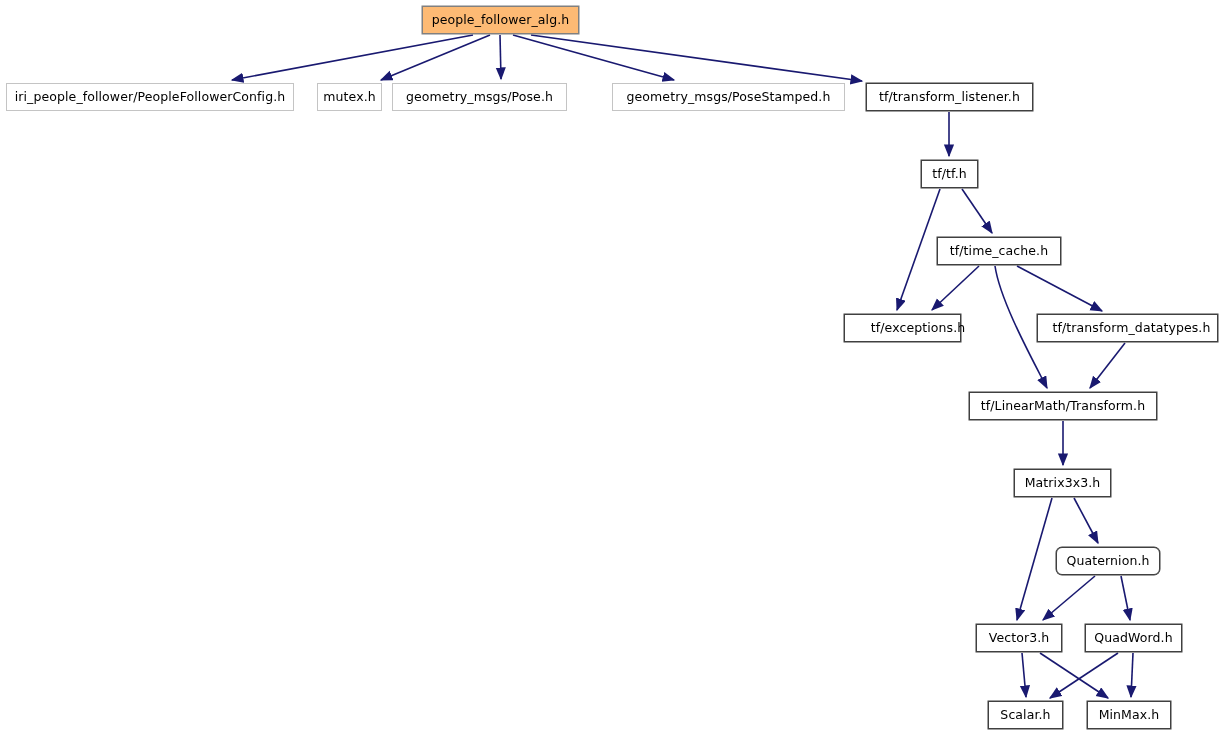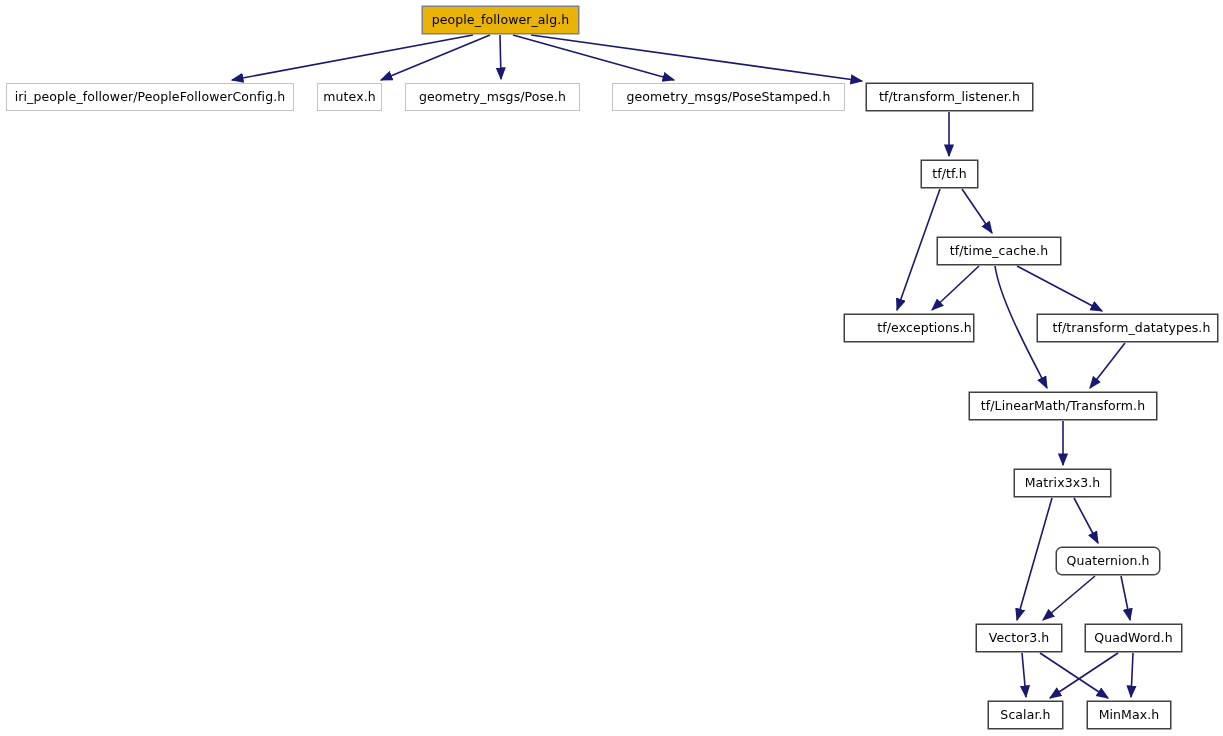--- a/index.html
+++ b/index.html
@@ -33,21 +33,21 @@
     line-height:1;
     white-space:nowrap;
     letter-spacing:0.1px;
     z-index:2;
   }
   .node.linked{
     border:1px solid #404040;
     box-shadow:0 0 0 0.5px #404040;
   }
   .node.root{
-    background:#eab308;
+    background:#fdba74;
     border:1px solid #808080;
     box-shadow:0 0 0 0.5px #808080;
     align-items:center;
   }
   .node .label{
     display:block;
     padding:0 7px;
   }
 </style>
 </head>
@@ -89,36 +89,36 @@
   <div id="nodes">
       <div class="node root" style="left: 422px; top: 6px; width: 157px; height: 28px;">
         <span class="label">people_follower_alg.h</span>
       </div>
       <div class="node" style="left: 6px; top: 83px; width: 288px; height: 28px;">
         <span class="label">iri_people_follower/PeopleFollowerConfig.h</span>
       </div>
       <div class="node" style="left: 317px; top: 83px; width: 65px; height: 28px; text-align: right;">
         <span class="label">mutex.h</span>
       </div>
-      <div class="node" style="left: 405px; top: 83px; width: 175px; height: 28px;">
+      <div class="node" style="left: 392px; top: 83px; width: 175px; height: 28px;">
         <span class="label">geometry_msgs/Pose.h</span>
       </div>
       <div class="node" style="left: 612px; top: 83px; width: 233px; height: 28px;">
         <span class="label">geometry_msgs/PoseStamped.h</span>
       </div>
       <div class="node linked" style="left: 866px; top: 83px; width: 167px; height: 28px;">
         <span class="label">tf/transform_listener.h</span>
       </div>
       <div class="node linked" style="left: 921px; top: 160px; width: 57px; height: 28px;">
         <span class="label">tf/tf.h</span>
       </div>
       <div class="node linked" style="left: 937px; top: 237px; width: 124px; height: 28px;">
         <span class="label">tf/time_cache.h</span>
       </div>
-      <div class="node linked" style="left: 844px; top: 314px; width: 130px; height: 28px; padding-left: 31px;">
+      <div class="node linked" style="left: 844px; top: 314px; width: 117px; height: 28px; padding-left: 31px;">
         <span class="label">tf/exceptions.h</span>
       </div>
       <div class="node linked" style="left: 1037px; top: 314px; width: 181px; height: 28px; padding-left: 8px;">
         <span class="label">tf/transform_datatypes.h</span>
       </div>
       <div class="node linked" style="left: 969px; top: 392px; width: 188px; height: 28px;">
         <span class="label">tf/LinearMath/Transform.h</span>
       </div>
       <div class="node linked" style="left: 1014px; top: 469px; width: 97px; height: 28px;">
         <span class="label">Matrix3x3.h</span>

